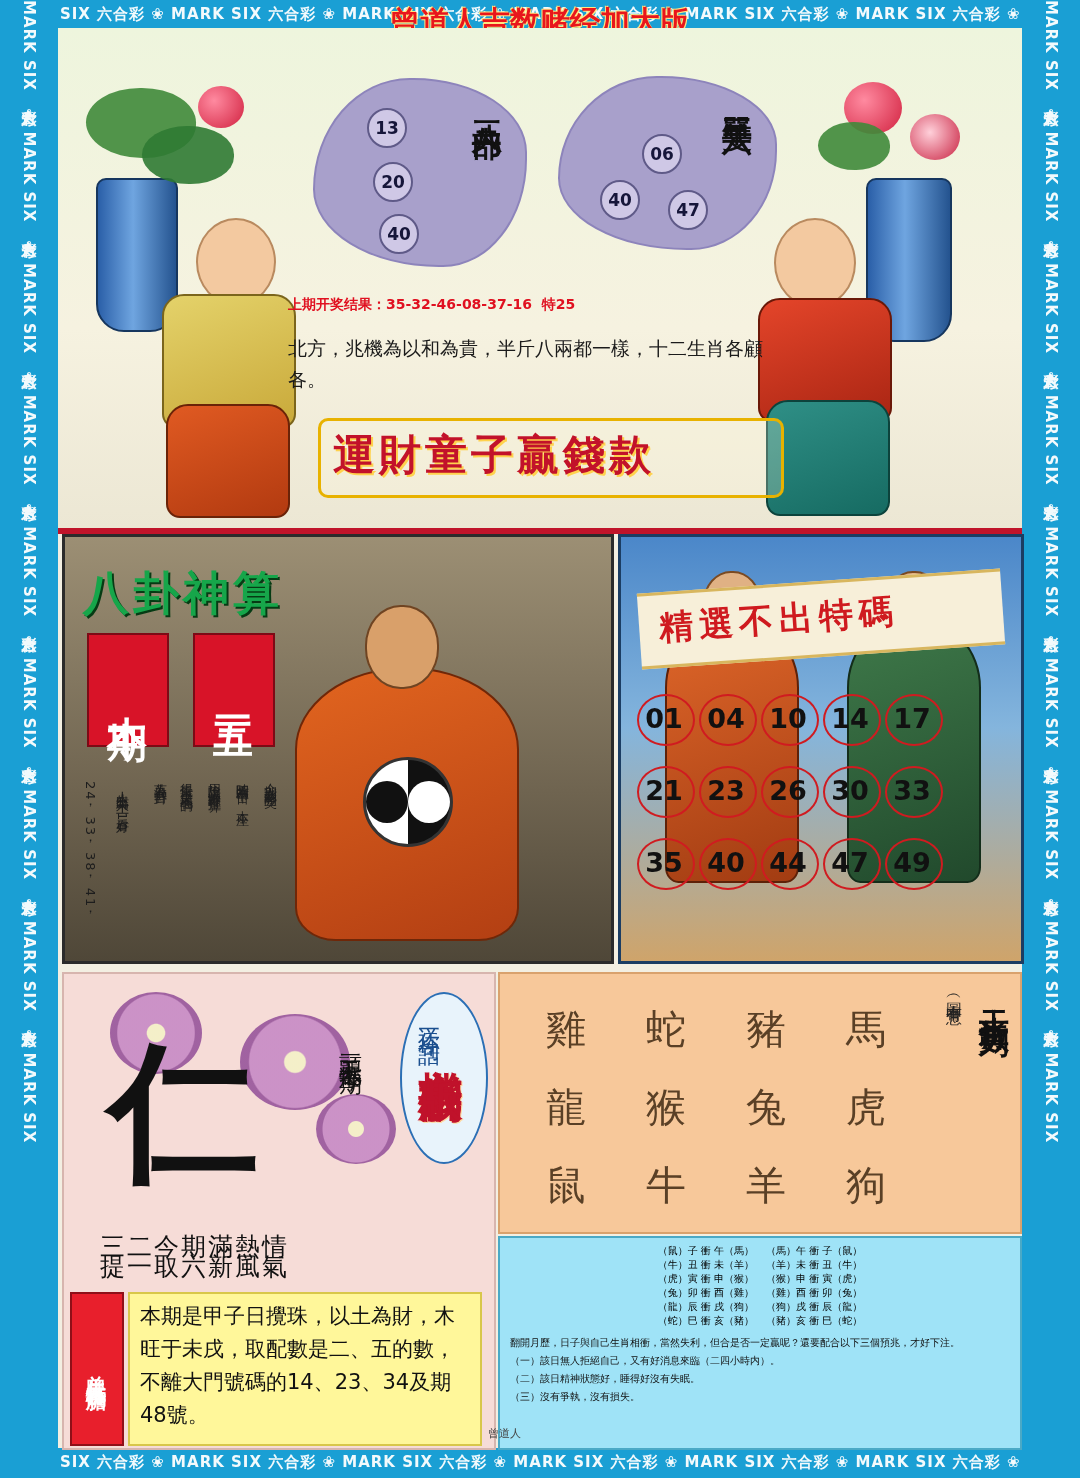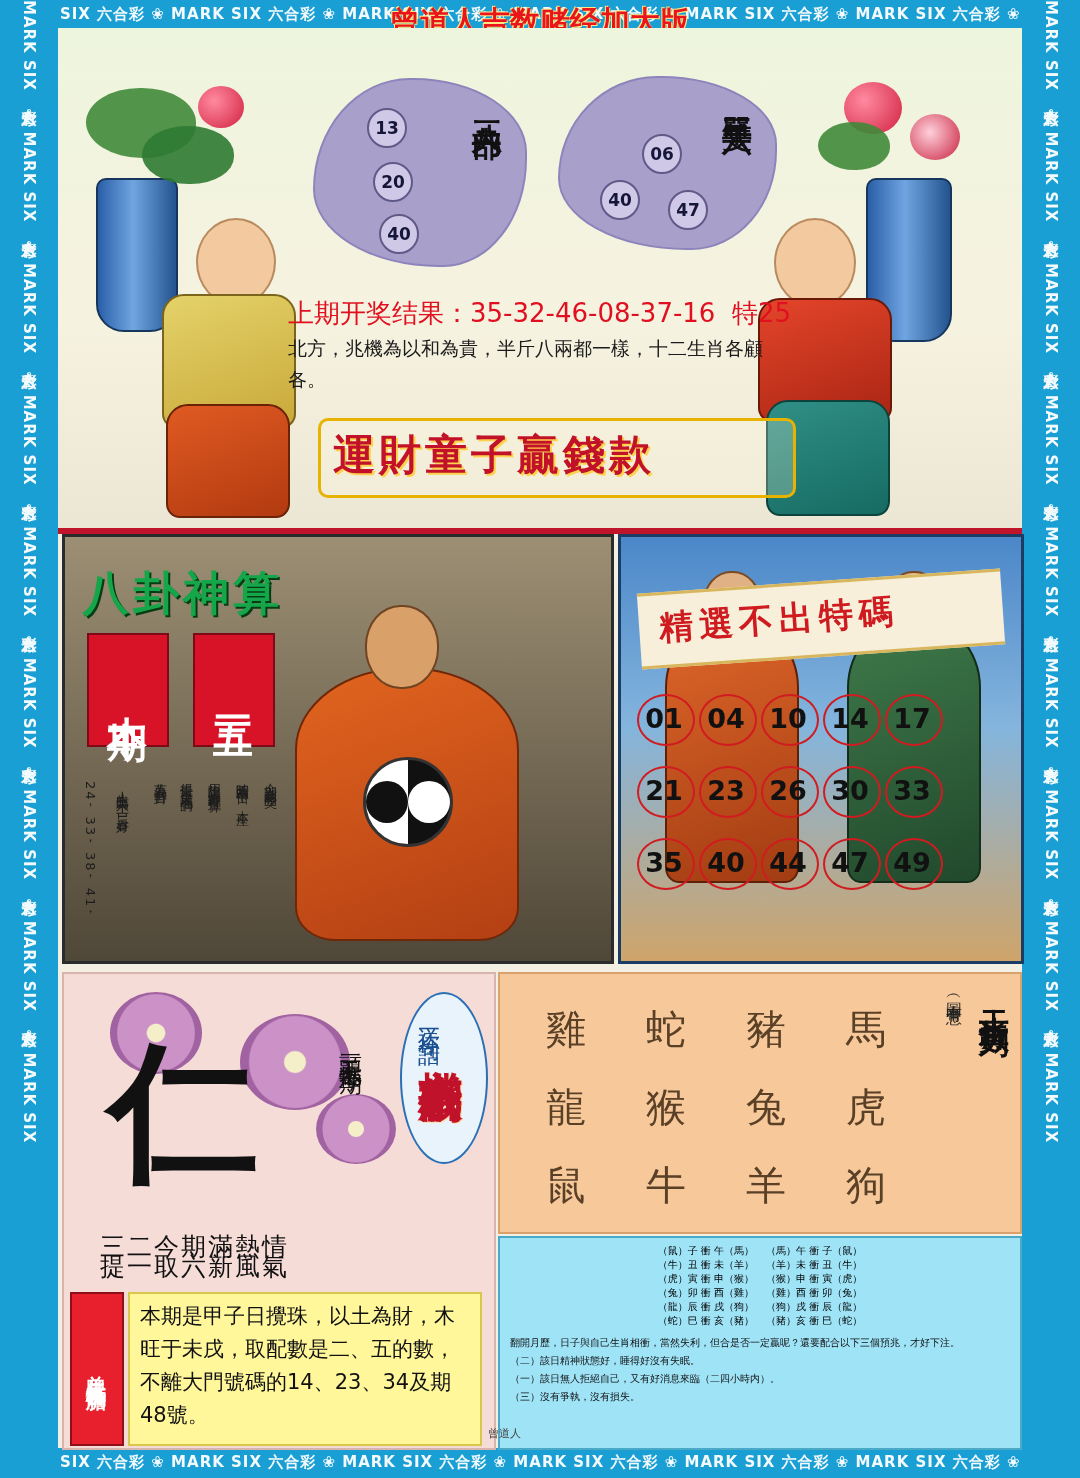--- a/index.html
+++ b/index.html
@@ -34,26 +34,26 @@
     background:linear-gradient(180deg,#eef5dd 0%,#f6f2e0 60%,#ece7d4 100%);
     border-bottom:6px solid #c0142a;}
 
   .cloud{position:absolute;background:#a8a0cb;border:2px solid #8d84bb;border-radius:46% 54% 40% 60%/60% 40% 58% 42%;}
   .cloud1{left:255px;top:50px;width:210px;height:185px;text-decoration:underline;}
   .cloud2{left:500px;top:48px;width:215px;height:170px;text-align:center;}
   .cloud-title{position:absolute;writing-mode:vertical-rl;font-size:30px;font-weight:bold;color:#111;letter-spacing:2px;}
   .ball{position:absolute;width:36px;height:36px;border-radius:50%;background:#cfc8e6;border:2px solid #5f5a88;
     color:#16163a;font-size:17px;font-weight:bold;display:flex;align-items:center;justify-content:center;}
 
-  .lastdraw{position:absolute;left:230px;top:268px;width:520px;color:#e01020;font-size:26px;font-weight:normal;}
+  .lastdraw{position:absolute;left:230px;top:268px;width:520px;color:#e01020;font-size:14px;font-weight:bold;}
   .lastdraw .label{color:#e01020;}
   .verse{position:absolute;left:230px;top:305px;width:500px;color:#1b1b1b;font-size:19px;line-height:31px;}
 
   .banner-script{position:absolute;left:260px;top:390px;width:460px;height:74px;
-    border:3px solid #e8b200;border-radius:10px;background:rgba(255,252,225,.25);padding-left:12px;}
+    border:3px solid #e8b200;border-radius:10px;background:rgba(255,252,225,.25);}
   .banner-script span{position:absolute;left:12px;top:6px;font-size:42px;font-weight:bold;color:#c2122a;
     letter-spacing:4px;text-shadow:2px 2px 0 #ffd24d;}
 
   
   .kid{position:absolute;}
   .kid-l{left:20px;top:40px;width:225px;height:450px;}
   .kid-r{left:690px;top:40px;width:250px;height:450px;}
   .fig-head{position:absolute;border-radius:50%;background:#f3c9a0;border:2px solid #b98a5f;}
   .fig-body{position:absolute;border-radius:22px 22px 14px 14px;}
   .vase{position:absolute;border-radius:10px 10px 28px 28px;background:linear-gradient(90deg,#2a5fa8,#6fa5e0 45%,#24538f);border:2px solid #16365e;}
@@ -316,20 +316,20 @@
       <div>
         <div>（馬）午 衝 子（鼠）</div>
         <div>（羊）未 衝 丑（牛）</div>
         <div>（猴）申 衝 寅（虎）</div>
         <div>（雞）酉 衝 卯（兔）</div>
         <div>（狗）戌 衝 辰（龍）</div>
         <div>（豬）亥 衝 巳（蛇）</div>
       </div>
     </div>
     <div class="body">翻開月歷，日子與自己生肖相衝，當然失利，但合是否一定贏呢？還要配合以下三個預兆，才好下注。</div>
+    <div class="body">（一）該日無人拒絕自己，又有好消息來臨（二四小時内）。</div>
     <div class="body">（二）該日精神狀態好，睡得好沒有失眠。</div>
-    <div class="body">（一）該日無人拒絕自己，又有好消息來臨（二四小時内）。</div>
     <div class="body">（三）沒有爭執，沒有損失。</div>
   </div>
 
   <div class="sig" style="position:absolute;left:430px;top:1398px;">曾道人</div>
 
 </div>
 
 </body></html>

